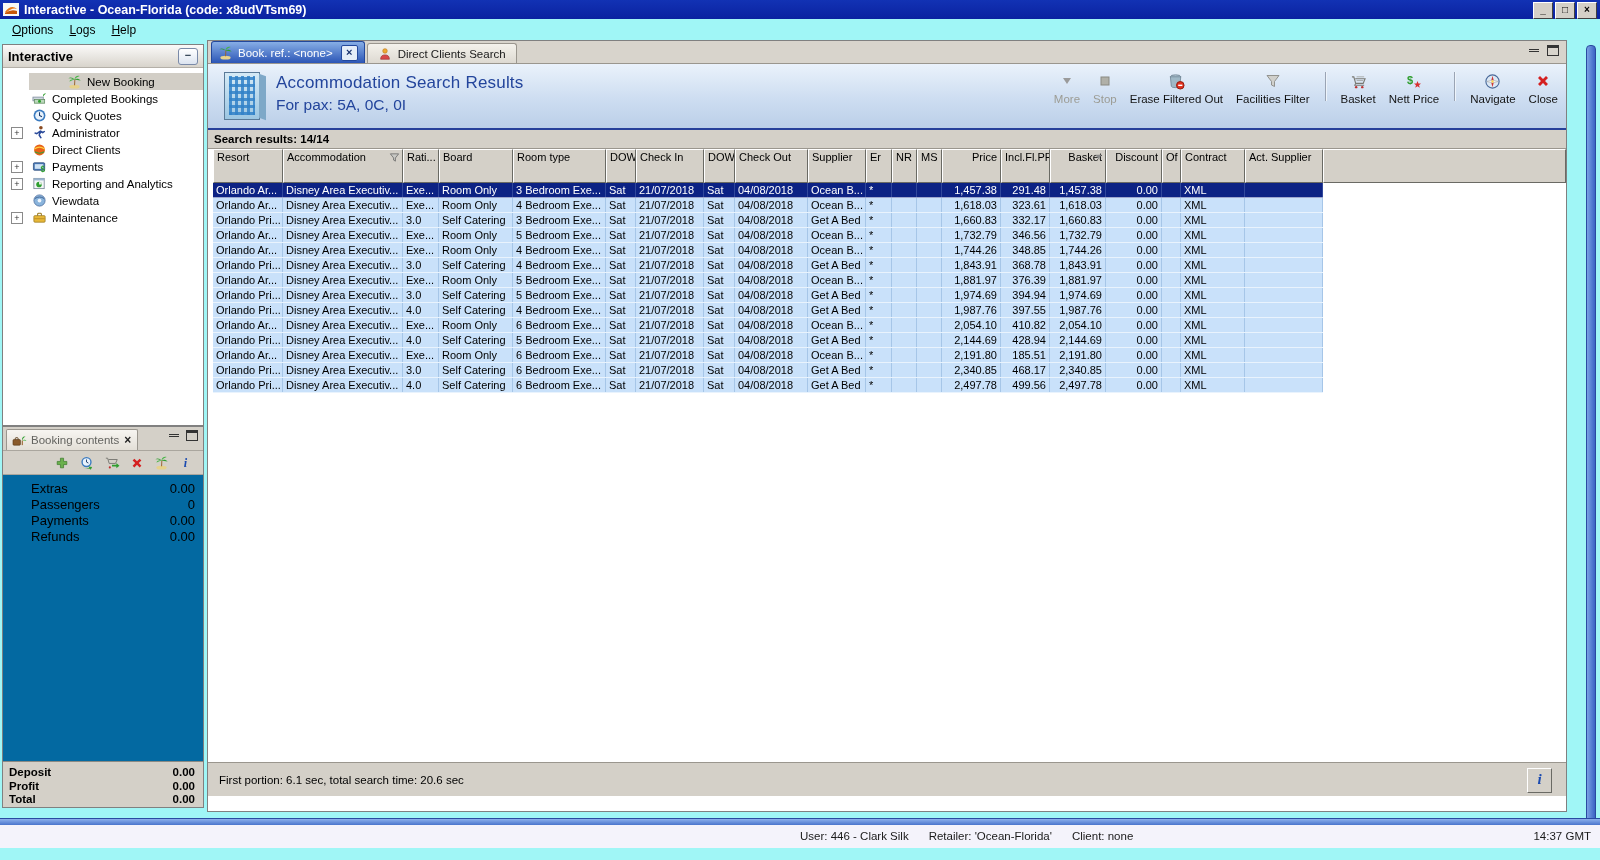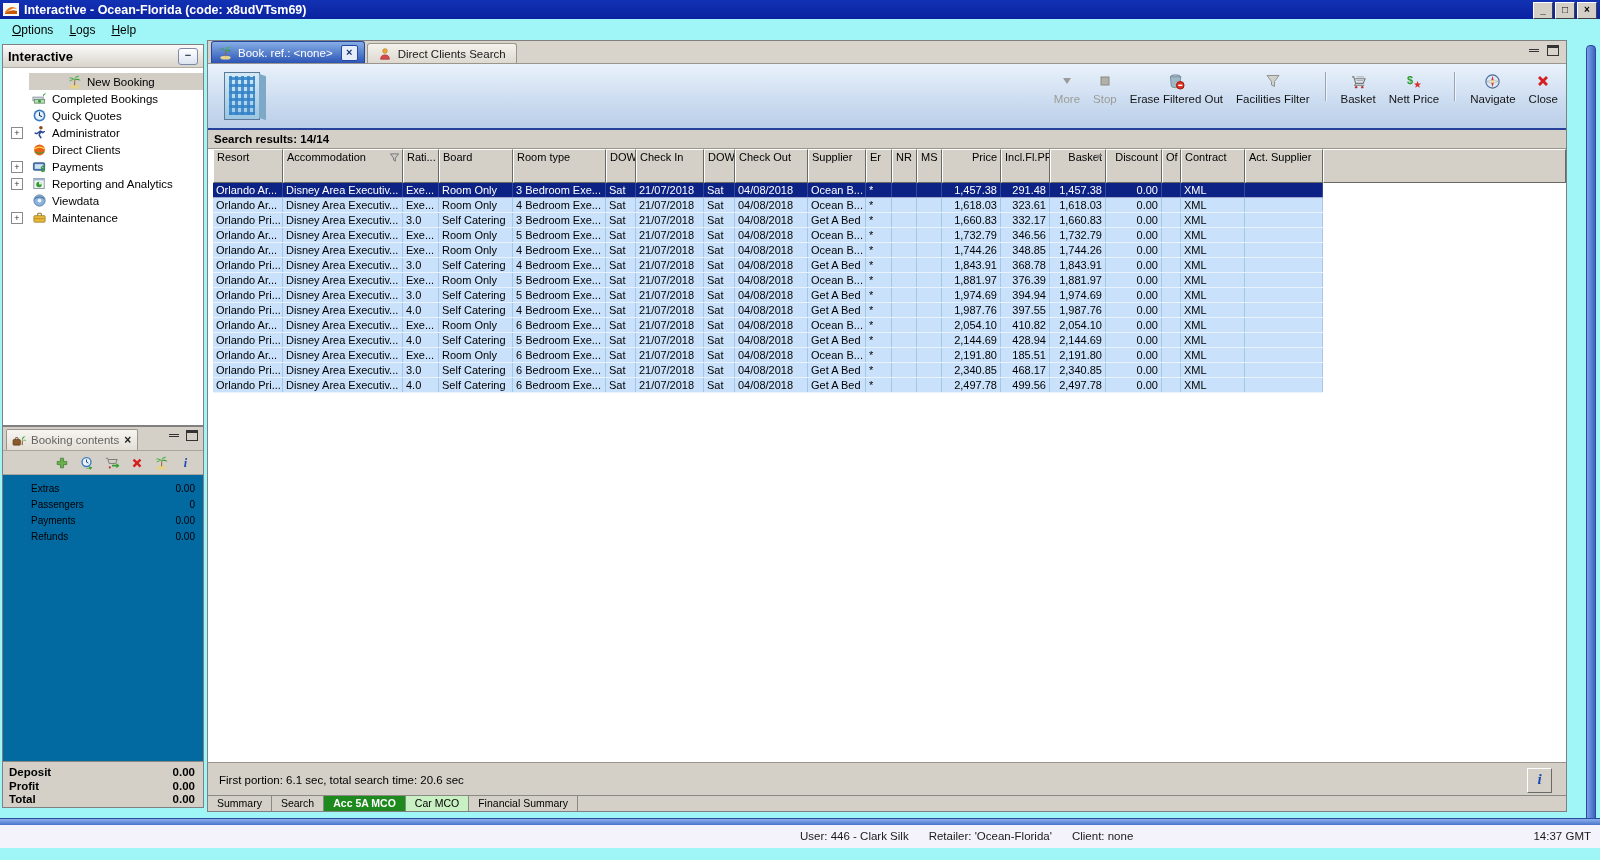--- a/index.html
+++ b/index.html
@@ -39,21 +39,21 @@
   .bc-tab{height:20px;background:linear-gradient(#f7f5f1,#e3dfd7);border:1px solid #9a968e;border-bottom:none;
     margin-left:3px;display:flex;align-items:center;padding:0 5px;gap:4px;font-size:11.5px;color:#63635f;border-radius:2px 2px 0 0;}
   .bc-tab .close{font-weight:bold;color:#222;font-size:12px;padding:0 1px;}
   .bc-winbtns{position:absolute;right:4px;top:3px;display:flex;gap:4px;}
   .mini-btn{width:14px;height:12px;position:relative;}
   .mini-btn.minimize::after{content:"";position:absolute;left:2px;right:2px;top:1px;height:3px;border-bottom:3px double #333;}
   .mini-btn.maximize::after{content:"";position:absolute;inset:0 1px 1px 1px;border:1px solid #333;border-top-width:3px;}
   .bc-toolbar{height:23px;background:#d4d0c8;border-bottom:1px solid #aaa69e;display:flex;align-items:center;
     justify-content:flex-end;gap:10px;padding-right:10px;}
   .bc-list{padding-top:5px;}
-  .bc-row{height:16px;font-size:10px;display:flex;padding:0 8px 0 28px;align-items:center;}
+  .bc-row{height:16px;font-size:13px;display:flex;padding:0 8px 0 28px;align-items:center;}
   .bc-row .val{margin-left:auto;}
   .bc-totals{position:absolute;left:0;right:0;bottom:0;height:46px;background:#d4d0c8;border-top:1px solid #8a8a84;
     padding:4px 8px 0 6px;box-sizing:border-box;}
   .bc-trow{display:flex;font-weight:bold;font-size:11.5px;height:13.5px;}
   .bc-trow .val{margin-left:auto;}
   
   .main-panel{position:absolute;left:207px;top:40px;width:1360px;height:772px;background:#fff;
     border:1px solid #808080;box-sizing:border-box;}
   .tabbar{height:22px;background:#d8d4cc;display:flex;align-items:flex-end;position:relative;border-bottom:1px solid #9a968e;}
   .main-tab-active{height:21px;display:flex;align-items:center;gap:5px;padding:0 6px;
@@ -372,20 +372,24 @@
       <span>Direct Clients Search</span>
     </div>
     <div class="panel-winbtns">
       <span class="mini-btn minimize"></span>
       <span class="mini-btn maximize"></span>
     </div>
   </div>
 
   <div class="apphdr">
     <div class="building"></div>
+    <div class="hdr-text">
+      <div class="hdr-title">Accommodation Search Results</div>
+      <div class="hdr-pax">For pax: 5A, 0C, 0I</div>
+    </div>
     <div class="hdr-toolbar" id="hdr-toolbar">
         <div class="tb-btn disabled">
           <span class="icon">
             <svg viewBox="0 0 16 16" width="16" height="16">
               <path d="M4 5 L12 5 L8 11 Z" fill="#9a9a9a"></path>
             </svg>
           </span>
           <div class="tb-label">More</div>
         </div>
         <div class="tb-btn disabled">
@@ -806,27 +810,20 @@
           <div class="gr-cell" style="width: 78px;"></div>
         </div>
       </div>
   </div>
 
   <div class="grid-footer">
     <span>First portion: 6.1 sec, total search time: 20.6 sec</span>
     <span class="info-btn">i</span>
   </div>
 
-  <div class="bottom-tabs" id="bottom-tabs">
-      <span class="btab">Summary</span>
-      <span class="btab">Search</span>
-      <span class="btab" style="background: rgb(30, 138, 30); color: rgb(255, 255, 255); font-weight: bold;">Acc 5A MCO</span>
-      <span class="btab" style="background: rgb(201, 240, 194); color: rgb(0, 0, 0);">Car MCO</span>
-      <span class="btab">Financial Summary</span>
-    </div>
 </div>
 
 <div class="vscroll"></div>
 <div class="blue-strip"></div>
 <div class="statusbar">
   <div class="status-text">
     <span>User: 446 - Clark Silk</span>
     <span>Retailer: 'Ocean-Florida'</span>
     <span>Client: none</span>
   </div>

